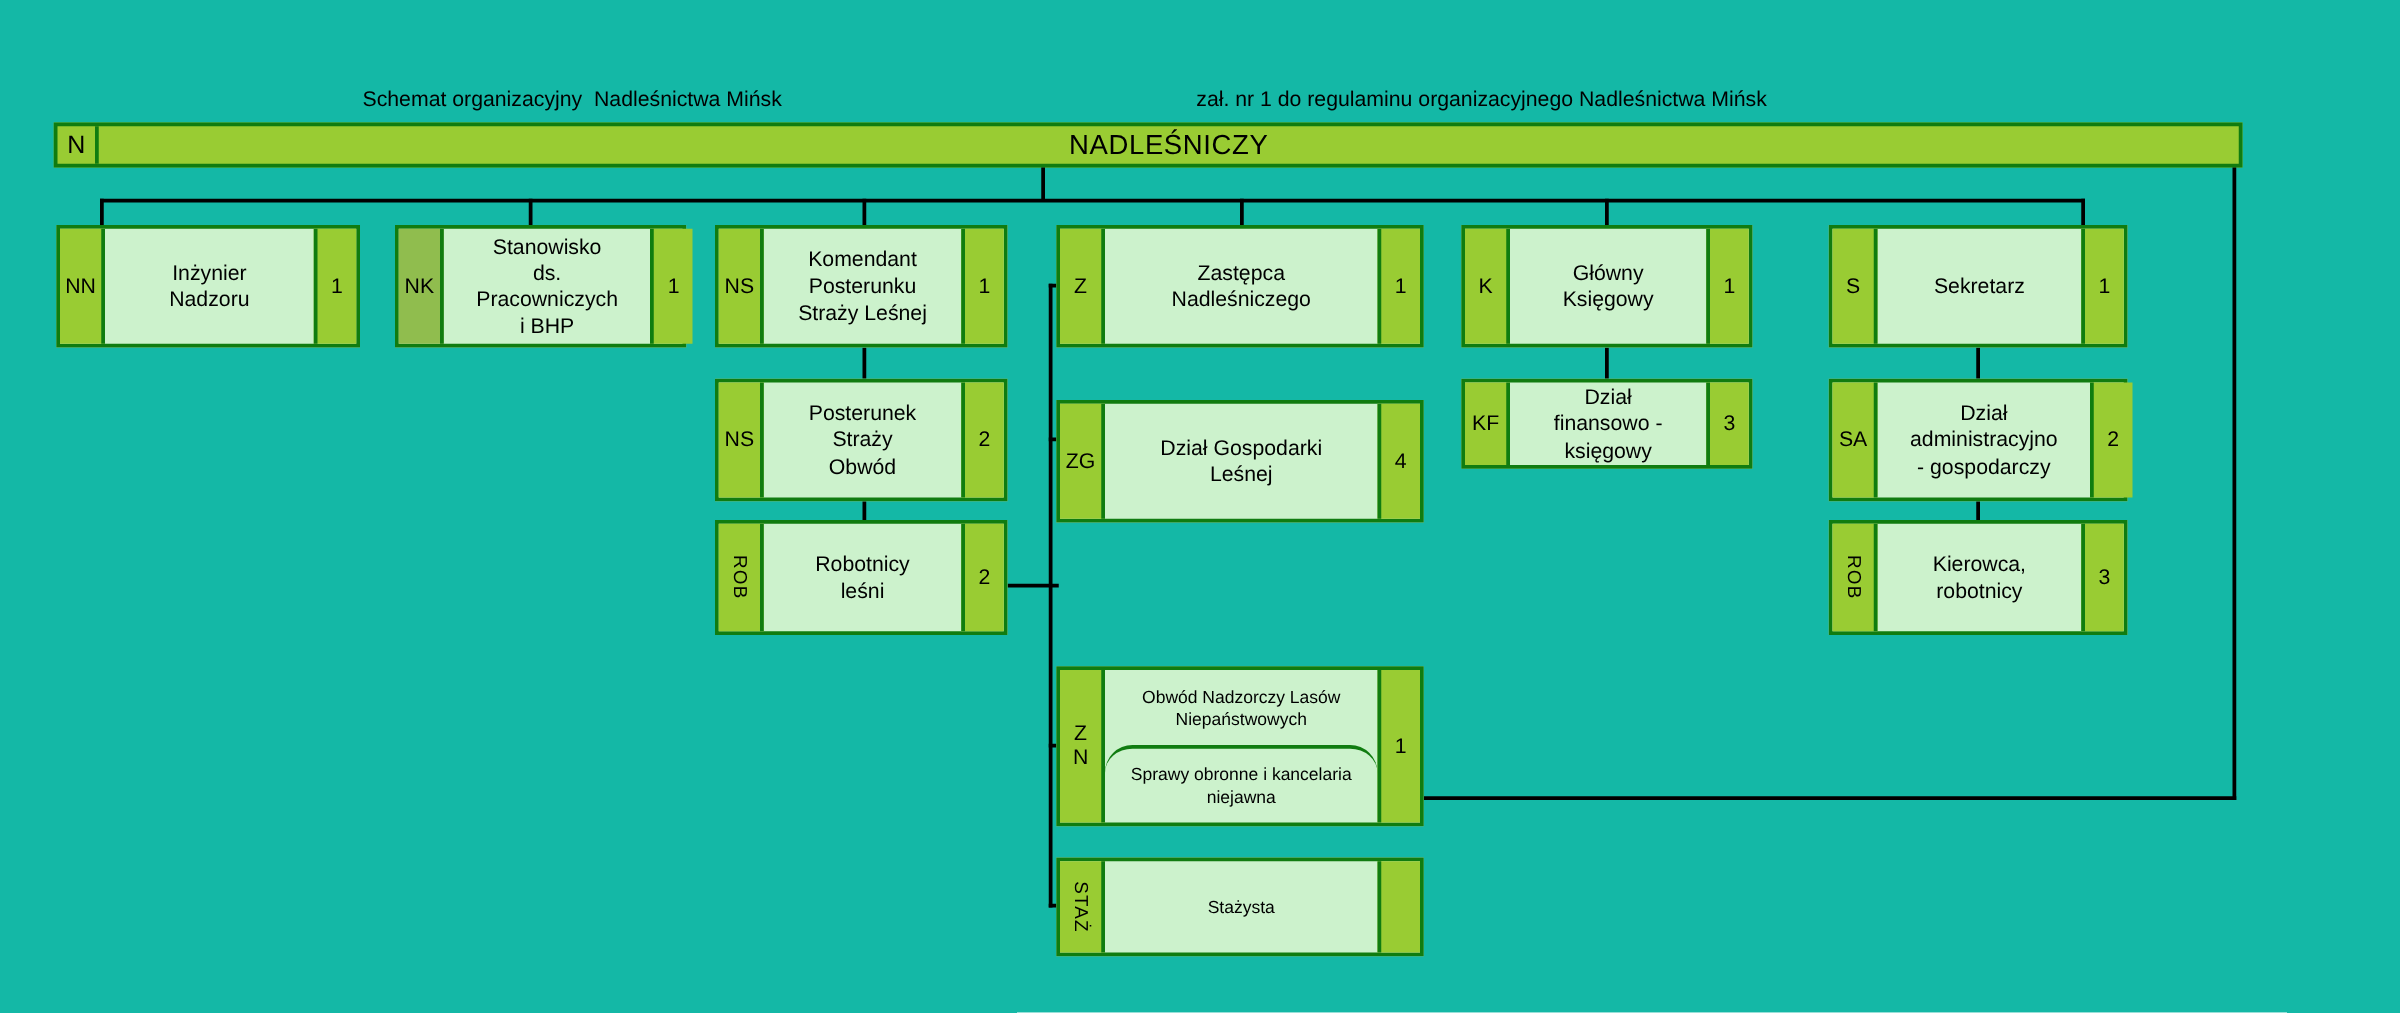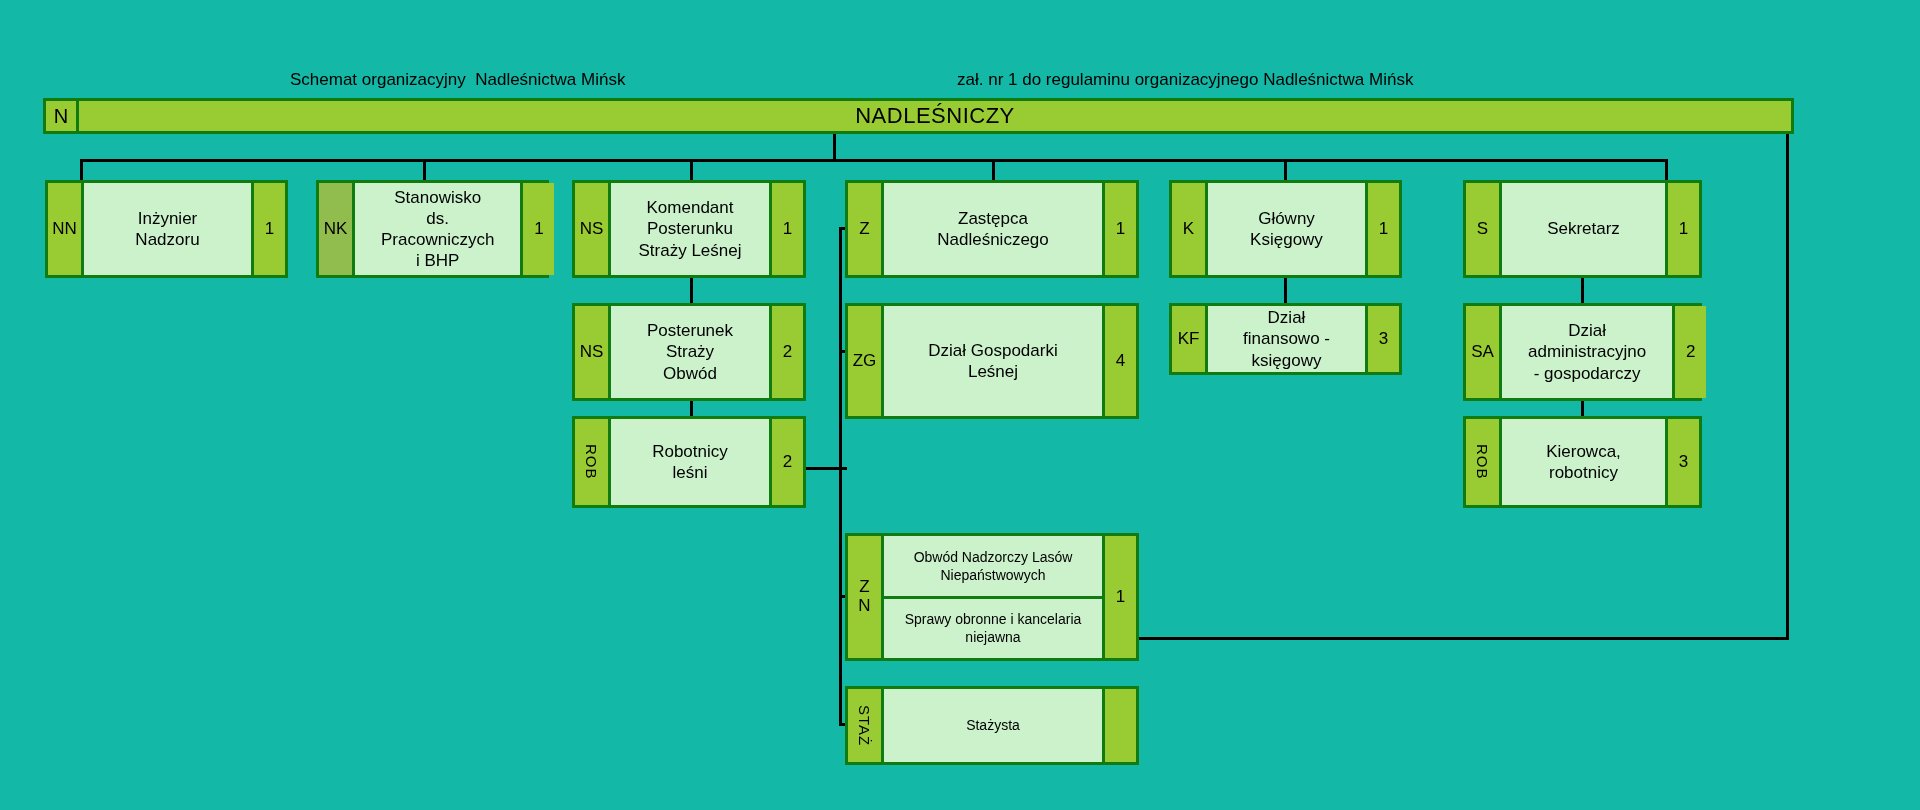--- a/index.html
+++ b/index.html
@@ -26,21 +26,21 @@
   .obox.col{flex-direction:column;}
   .cell{display:flex;align-items:center;justify-content:center;text-align:center;}
   .code{width:36px;background:var(--strip);border-right:3px solid var(--bd);font-size:17px;flex:none;}
   .code.muted{background:var(--strip-muted);}
   .label{flex:1;font-size:17px;padding:0 26px;line-height:1.25;}
   .count{width:34px;background:var(--strip);border-left:3px solid var(--bd);font-size:17px;flex:none;}
   .vtext{writing-mode:vertical-rl;font-size:15px;letter-spacing:1px;}
   .stacked{white-space:pre-line;line-height:1.1;}
   .orow{display:flex;width:100%;}
   .mid{flex:1;display:flex;flex-direction:column;}
-  .subcell{flex:1;display:flex;align-items:center;justify-content:center;text-align:center;font-size:14px;line-height:1.3;padding:0 8px;}
+  .subcell{flex:1;display:flex;align-items:center;justify-content:center;text-align:center;font-size:14px;line-height:1.3;padding:0 8px;border-radius:22px;}
   .small-label{font-size:14px;}
 
   
   .ln{position:absolute;background:var(--line);}
 </style>
 </head>
 <body>
 
 <div class="stage">
 
@@ -109,21 +109,21 @@
     <div class="cell label">Sekretarz</div>
     <div class="cell count">1</div>
   </div>
 
   <div class="obox" style="left:572px;top:303px;width:234px;height:98px;">
     <div class="cell code">NS</div>
     <div class="cell label">Posterunek Straży Obwód</div>
     <div class="cell count">2</div>
   </div>
 
-  <div class="obox" style="left:845px;top:303px;width:294px;height:116px;">
+  <div class="obox" style="left:845px;top:320px;width:294px;height:98px;">
     <div class="cell code">ZG</div>
     <div class="cell label">Dział Gospodarki Leśnej</div>
     <div class="cell count">4</div>
   </div>
 
   <div class="obox" style="left:1169px;top:303px;width:233px;height:72px;">
     <div class="cell code">KF</div>
     <div class="cell label">Dział finansowo - księgowy</div>
     <div class="cell count">3</div>
   </div>

